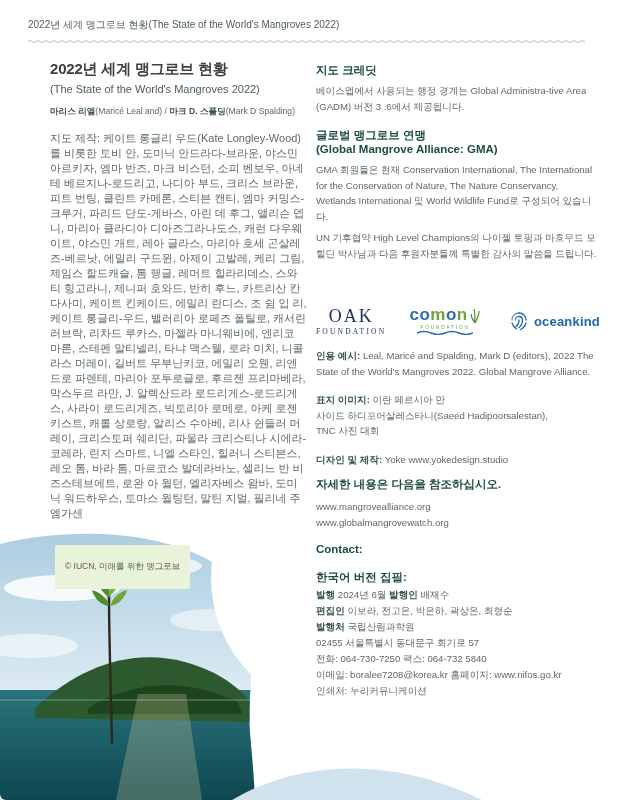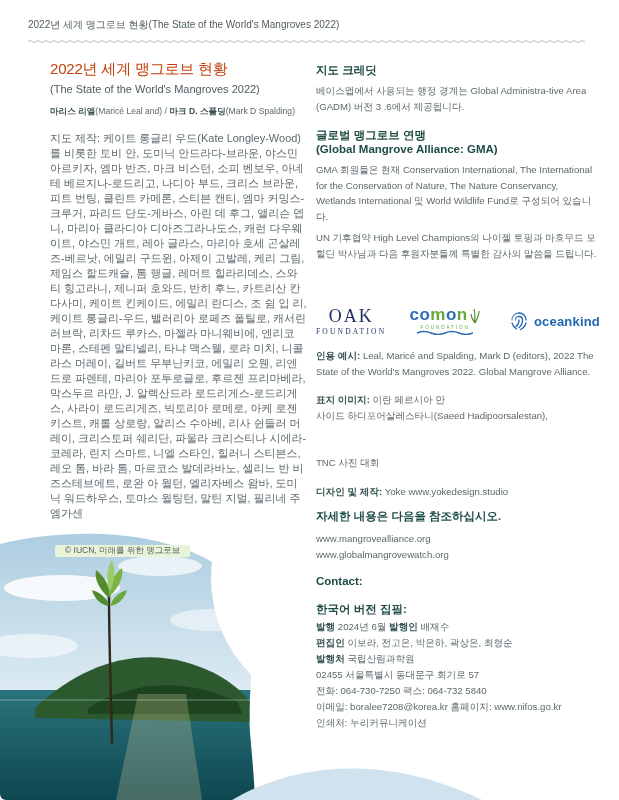--- a/index.html
+++ b/index.html
@@ -5,21 +5,21 @@
   html,body{margin:0;padding:0;background:#fff;}
   .page{position:relative;width:619px;height:800px;background:#ffffff;overflow:hidden;
         font-family:"Liberation Sans","DejaVu Sans",sans-serif;color:#5c696d;border-radius:6px;}
   
   .hdr{position:absolute;left:28px;top:18px;width:560px;font-size:10px;color:#4e5c60;letter-spacing:0;}
   .hdr-rule{position:absolute;left:28px;top:38px;width:557px;height:5px;}
   
   .cols{position:absolute;left:50px;top:60px;width:550px;display:flex;gap:9px;z-index:2;}
   .lcol{width:257px;}
   .rcol{width:284px;}
-  .title{font-size:15px;font-weight:normal;color:#c2410c;letter-spacing:-0.2px;}
+  .title{font-size:15px;font-weight:bold;color:#404040;letter-spacing:-0.2px;}
   .subtitle{font-size:11px;color:#4c5c60;margin-top:4px;}
   .authors{font-size:8.6px;color:#5c696d;margin-top:11px;}
   .authors .b{font-weight:bold;color:#3d4f52;}
   .credits{font-size:11px;line-height:15px;margin-top:13px;text-align:left;}
   
   .sec-h{font-size:11.5px;line-height:14px;font-weight:bold;color:#1e4c45;margin-top:14px;}
   .sec-h.first{margin-top:3px;}
   .p{font-size:9.6px;line-height:15.5px;margin-top:6px;}
   .lbl{font-weight:bold;color:#33514e;}
   .linkline{font-size:9.6px;line-height:15.5px;color:#5c696d;text-decoration:none;display:block;}
@@ -30,21 +30,21 @@
   .oak-sub{font-family:"Liberation Serif","DejaVu Serif",serif;font-size:7.5px;color:#1c2f5e;letter-spacing:2.2px;margin-top:3px;}
   .comon{display:flex;flex-direction:column;align-items:center;line-height:1;position:relative;}
   .comon-word{font-size:17px;font-weight:bold;letter-spacing:0.5px;display:flex;}
   .comon-sub{font-size:4.5px;color:#6aa63c;letter-spacing:2px;margin-top:2px;}
   .ok{display:flex;flex-direction:row;align-items:center;line-height:1;}
   .ok-word{font-size:13px;font-weight:bold;color:#1e66b0;margin-top:3px;letter-spacing:0.2px;}
   
   .krow{font-size:9.6px;line-height:16px;}
   
   .caption{position:absolute;left:55px;top:545px;z-index:3;background:#e8f3da;color:#51625a;
-           font-size:8.5px;padding:0 10px;border-radius:2px;}
+           font-size:8.5px;padding:16px 10px;border-radius:2px;}
   .photo{position:absolute;left:0;top:0;z-index:1;}
 </style>
 </head>
 <body>
 
 <div class="page">
 
   <div class="hdr">2022년 세계 맹그로브 현황(The State of the World's Mangroves 2022)</div>
   <svg class="hdr-rule" width="557" height="5" viewBox="0 0 557 5">
     <defs>
@@ -152,21 +152,21 @@
           <span class="ok-word">oceankind</span>
         </div>
       </div>
 
 
       <div class="p" style="margin-top:13px;"><span class="lbl">인용 예시:</span><span> Leal, Maricé and Spalding, Mark D (editors), 2022 The State of the World's Mangroves 2022. Global Mangrove Alliance.</span></div>
 
       <div class="p" style="margin-top:13px;">
         <span style="display:block;"><span class="lbl">표지 이미지:</span><span> 이란 페르시아 만</span></span>
         <span style="display:block;">사이드 하디포어살레스타니(Saeed Hadipoorsalestan),</span>
-        <span style="display:block;margin-top:32px;">TNC 사진 대회</span>
+        <span style="display:block;">TNC 사진 대회</span>
       </div>
 
       <div class="p" style="margin-top:13px;"><span class="lbl">디자인 및 제작:</span><span> Yoke www.yokedesign.studio</span></div>
 
       <div class="sec-h" style="margin-top:10px;">자세한 내용은 다음을 참조하십시오.</div>
       <div style="margin-top:8px;">
         <a class="linkline" href="#">www.mangrovealliance.org</a>
         <a class="linkline" href="#">www.globalmangrovewatch.org</a>
       </div>
 

